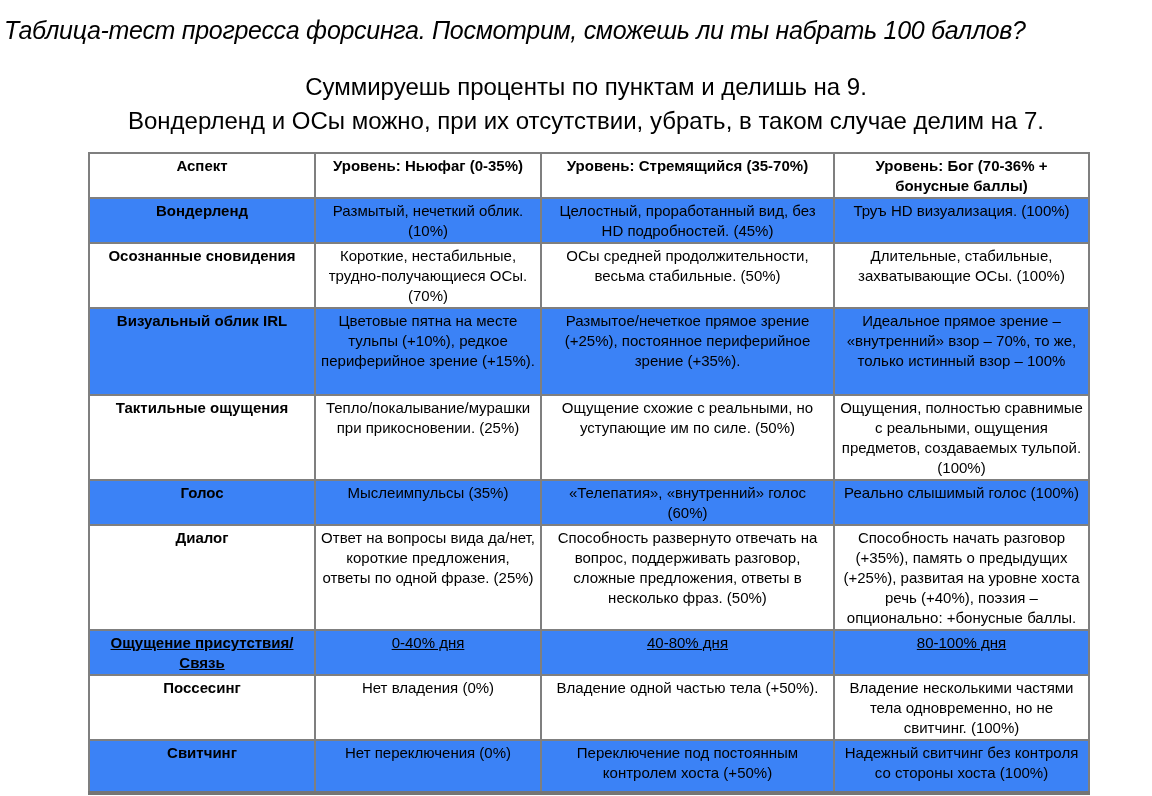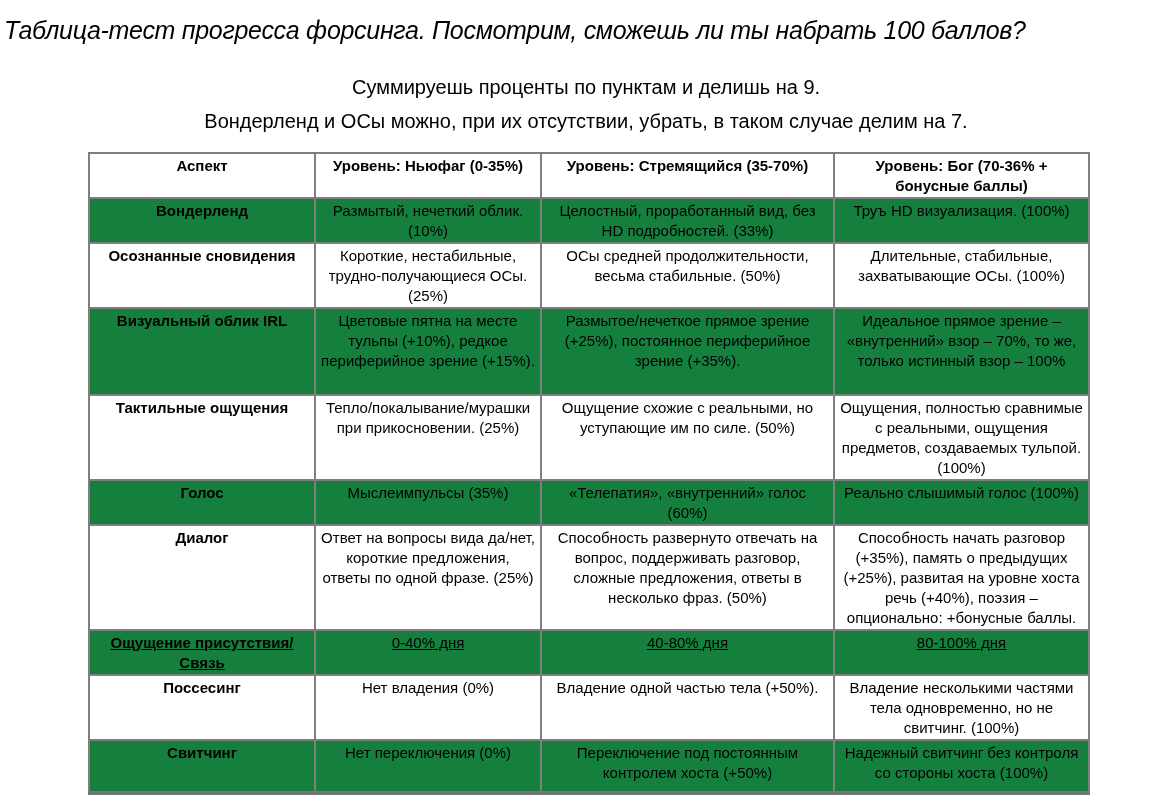--- a/index.html
+++ b/index.html
@@ -17,21 +17,21 @@
   .title {
     font-style: italic;
     font-size: 25px;
     line-height: 32px;
     margin: 14px 2px 0 4px;
     white-space: nowrap;
     letter-spacing: -0.3px;
   }
   .subtitle {
     text-align: center;
-    font-size: 20px;
+    font-size: 24px;
     line-height: 34px;
     margin-top: 24px;
     padding-left: 20px;
   }
   table.progress {
     border-collapse: collapse;
     table-layout: fixed;
     width: 1000px;
     margin: 14px 0 0 88px;
     border: 2px solid #757575;
@@ -49,21 +49,21 @@
     overflow: hidden;
     box-sizing: border-box;
   }
   table.progress thead th {
     font-weight: bold;
   }
   table.progress td.aspect {
     font-weight: bold;
   }
   table.progress tr.shaded {
-    background: #15803d;
+    background: #3b82f6;
   }
   table.progress thead tr {
     height: 36px;
     margin-top: 32px;
   }
 </style>
 </head>
 <body>
 
 <div class="title">Таблица-тест прогресса форсинга. Посмотрим, сможешь ли ты набрать 100 баллов?</div>
@@ -85,26 +85,26 @@
         <th>Аспект</th>
         <th>Уровень: Ньюфаг (0-35%)</th>
         <th>Уровень: Стремящийся (35-70%)</th>
         <th>Уровень: Бог (70-36% + бонусные баллы)</th>
       </tr>
   </thead>
   <tbody>
       <tr class="shaded" style="height: 44px;">
         <td class="aspect">Вондерленд</td>
         <td>Размытый, нечеткий облик. (10%)</td>
-        <td>Целостный, проработанный вид, без HD подробностей. (33%)</td>
+        <td>Целостный, проработанный вид, без HD подробностей. (45%)</td>
         <td>Труъ HD визуализация. (100%)</td>
       </tr>
       <tr style="height: 60px; border-radius: 22px;">
         <td class="aspect">Осознанные сновидения</td>
-        <td>Короткие, нестабильные, трудно-получающиеся ОСы. (25%)</td>
+        <td>Короткие, нестабильные, трудно-получающиеся ОСы. (70%)</td>
         <td>ОСы средней продолжительности, весьма стабильные. (50%)</td>
         <td>Длительные, стабильные, захватывающие ОСы. (100%)</td>
       </tr>
       <tr class="shaded" style="height: 87px;">
         <td class="aspect">Визуальный облик IRL</td>
         <td>Цветовые пятна на месте тульпы (+10%), редкое периферийное зрение (+15%).</td>
         <td>Размытое/нечеткое прямое зрение (+25%), постоянное периферийное зрение (+35%).</td>
         <td>Идеальное прямое зрение – «внутренний» взор – 70%, то же, только истинный взор – 100%</td>
       </tr>
       <tr style="height: 85px;">

